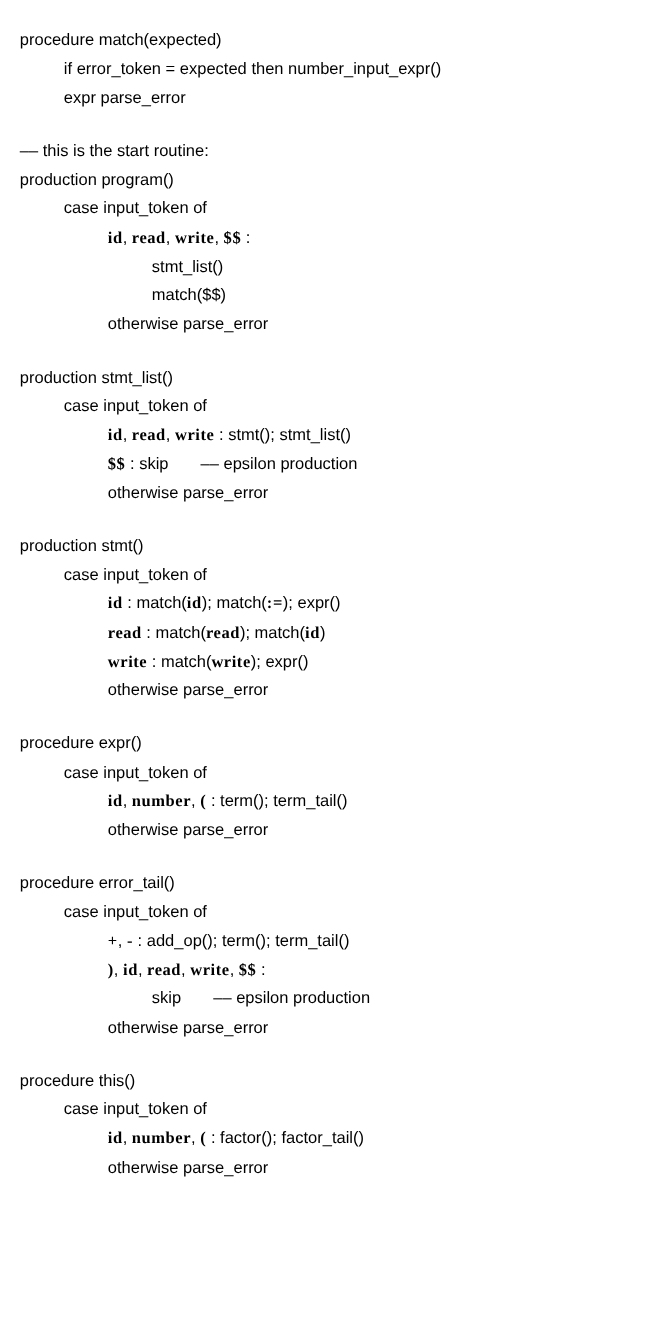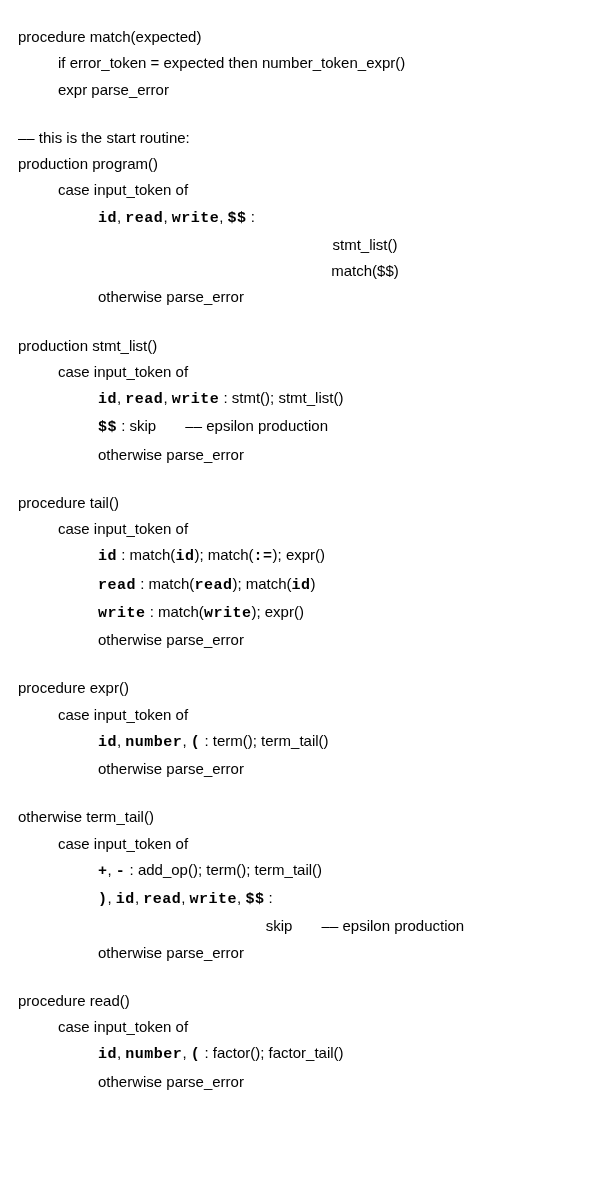--- a/index.html
+++ b/index.html
@@ -11,33 +11,33 @@
       margin: 0;
       padding: 24px 18px;
       width: 610px;
       box-sizing: border-box;
     }
     .line {
       white-space: pre;
     }
     .i1 { padding-left: 40px; }
     .i2 { padding-left: 80px; }
-    .i3 { padding-left: 120px; text-align: center; }
+    .i3 { padding-left: 120px; }
     .tt {
-      font-family: Liberation Mono, monospace;
+      font-family: Liberation Serif, serif;
       font-weight: bold;
       letter-spacing: 0.5px;
     }
     .blank { height: 22px; }
   </style>
 </head>
 <body>
 
 <div class="line">procedure match(expected)</div>
-<div class="line i1"><span>if error</span><span>_</span><span>token = expected then number</span><span>_</span><span>token</span><span>_</span><span>expr()</span></div>
+<div class="line i1"><span>if error</span><span>_</span><span>token = expected then number</span><span>_</span><span>input</span><span>_</span><span>expr()</span></div>
 <div class="line i1"><span>expr parse</span><span>_</span><span>error</span></div>
 
 <div class="blank"></div>
 
 <div class="line">–– this is the start routine:</div>
 <div class="line">production program()</div>
 <div class="line i1"><span>case input</span><span>_</span><span>token of</span></div>
 <div class="line i2"><span class="tt">id</span><span>, </span><span class="tt">read</span><span>, </span><span class="tt">write</span><span>, </span><span class="tt">$$</span><span> :</span></div>
 <div class="line i3"><span>stmt</span><span>_</span><span>list()</span></div>
 <div class="line i3">match($$)</div>
@@ -46,41 +46,41 @@
 <div class="blank"></div>
 
 <div class="line"><span>production stmt</span><span>_</span><span>list()</span></div>
 <div class="line i1"><span>case input</span><span>_</span><span>token of</span></div>
 <div class="line i2"><span class="tt">id</span><span>, </span><span class="tt">read</span><span>, </span><span class="tt">write</span><span> : stmt(); stmt</span><span>_</span><span>list()</span></div>
 <div class="line i2"><span class="tt">$$</span><span> : skip       –– epsilon production</span></div>
 <div class="line i2"><span>otherwise parse</span><span>_</span><span>error</span></div>
 
 <div class="blank"></div>
 
-<div class="line">procedure tail()</div>
+<div class="line">production stmt()</div>
 <div class="line i1"><span>case input</span><span>_</span><span>token of</span></div>
 <div class="line i2"><span class="tt">id</span><span> : match(</span><span class="tt">id</span><span>); match(</span><span class="tt">:=</span><span>); expr()</span></div>
 <div class="line i2"><span class="tt">read</span><span> : match(</span><span class="tt">read</span><span>); match(</span><span class="tt">id</span><span>)</span></div>
 <div class="line i2"><span class="tt">write</span><span> : match(</span><span class="tt">write</span><span>); expr()</span></div>
 <div class="line i2"><span>otherwise parse</span><span>_</span><span>error</span></div>
 
 <div class="blank"></div>
 
 <div class="line">procedure expr()</div>
 <div class="line i1"><span>case input</span><span>_</span><span>token of</span></div>
 <div class="line i2"><span class="tt">id</span><span>, </span><span class="tt">number</span><span>, </span><span class="tt">(</span><span> : term(); term</span><span>_</span><span>tail()</span></div>
 <div class="line i2"><span>otherwise parse</span><span>_</span><span>error</span></div>
 
 <div class="blank"></div>
 
-<div class="line"><span>otherwise term</span><span>_</span><span>tail()</span></div>
+<div class="line"><span>procedure error</span><span>_</span><span>tail()</span></div>
 <div class="line i1"><span>case input</span><span>_</span><span>token of</span></div>
 <div class="line i2"><span class="tt">+</span><span>, </span><span class="tt">-</span><span> : add</span><span>_</span><span>op(); term(); term</span><span>_</span><span>tail()</span></div>
 <div class="line i2"><span class="tt">)</span><span>, </span><span class="tt">id</span><span>, </span><span class="tt">read</span><span>, </span><span class="tt">write</span><span>, </span><span class="tt">$$</span><span> :</span></div>
 <div class="line i3">skip       –– epsilon production</div>
 <div class="line i2"><span>otherwise parse</span><span>_</span><span>error</span></div>
 
 <div class="blank"></div>
 
-<div class="line">procedure read()</div>
+<div class="line">procedure this()</div>
 <div class="line i1"><span>case input</span><span>_</span><span>token of</span></div>
 <div class="line i2"><span class="tt">id</span><span>, </span><span class="tt">number</span><span>, </span><span class="tt">(</span><span> : factor(); factor</span><span>_</span><span>tail()</span></div>
 <div class="line i2"><span>otherwise parse</span><span>_</span><span>error</span></div>
 
 </body></html>

